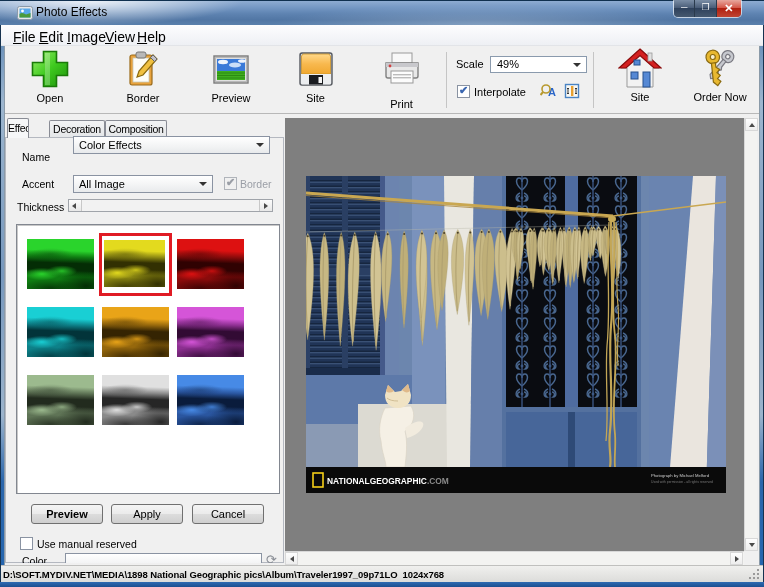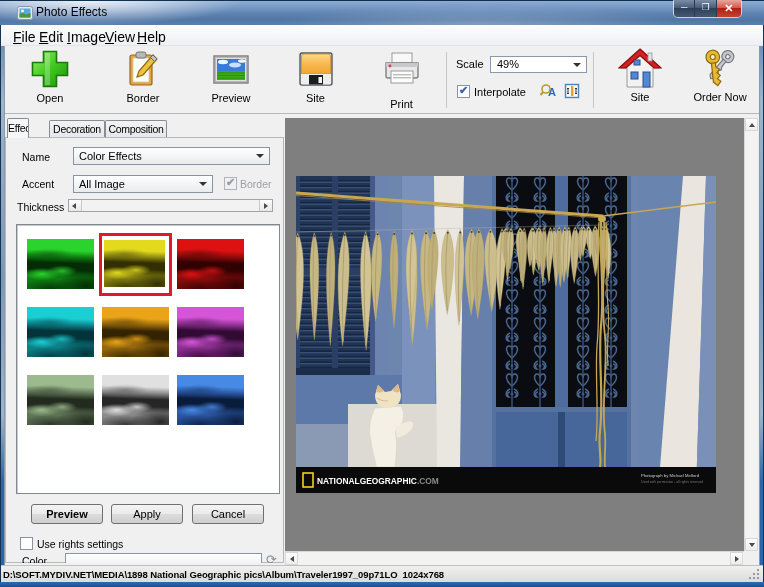--- a/index.html
+++ b/index.html
@@ -65,21 +65,21 @@
 #imagearea { left:285px; top:118px; width:459px; height:433px; background:#7f7f7f; }
 #vsb { left:744px; top:118px; width:13px; height:433px; background:#f3f3f1; border-left:1px solid #d8d8d8; }
 #hsb { left:285px; top:551px; width:459px; height:14px; background:#f3f3f1; border-top:1px solid #d8d8d8; }
 .sq { position:absolute; background:linear-gradient(180deg,#fefefe,#ededed); border:1px solid #d8d8d8; color:#606060; text-align:center; }
 #corner { left:744px; top:551px; width:13px; height:14px; background:#f0f0f0; }
 
 #statusbar { left:1px; top:565px; width:762px; height:17px; background:linear-gradient(180deg,#f0f0ee,#dcdcda); border-top:1px solid #c0c0be; }
 #statusbar span { position:absolute; left:2px; top:3px; font-size:9.5px; letter-spacing:-0.1px; font-weight:bold; color:#000; white-space:pre; }
 #grip { position:absolute; right:3px; bottom:2px; width:12px; height:12px;
  background:radial-gradient(2px 2px at 10px 10px,#999 50%,transparent 51%),radial-gradient(2px 2px at 6px 10px,#999 50%,transparent 51%),radial-gradient(2px 2px at 10px 6px,#999 50%,transparent 51%),radial-gradient(2px 2px at 2px 10px,#999 50%,transparent 51%),radial-gradient(2px 2px at 6px 6px,#999 50%,transparent 51%),radial-gradient(2px 2px at 10px 2px,#999 50%,transparent 51%); }
-#photo { position:absolute; left:11px; top:58px; width:420px; height:317px; }
+#photo { position:absolute; left:21px; top:58px; width:420px; height:317px; }
 </style></head>
 <body>
 <div id="win">
  <div id="tbar" class="abs">
       <div class="tline"></div>
     </div>
  <div id="appicon" class="abs"><svg width="16" height="14" viewBox="0 0 16 14">
 <rect x="0.5" y="0.5" width="15" height="13" rx="2" fill="#e8e8e8" stroke="#8a9aaa"></rect>
 <rect x="2.5" y="2.5" width="11" height="9" fill="#58a8e8"></rect>
 <path d="M2.5 8 C5 6 7 7.5 9 8.5 L13.5 7 L13.5 11.5 L2.5 11.5 Z" fill="#4a9a3a"></path>
@@ -219,21 +219,21 @@
         <div style="margin-top:0px">Order Now</div>
       </div>
  </div>
 
  <div id="leftpanel" class="abs">
   <div class="tab active" style="left:2px;top:2px;width:22px;height:20px;line-height:19px">Effects</div>
   <div class="tab" style="left:44px;top:4px;width:56px;height:18px;line-height:17px">Decoration</div>
   <div class="tab" style="left:100px;top:4px;width:62px;height:18px;line-height:17px">Composition</div>
   <div id="tabpane"></div>
   <div class="lbl" style="left:17px;top:35px">Name</div>
-  <div class="combo" style="left:68px;top:31px;width:197px">Color Effects<div class="combo-arr"></div></div>
+  <div class="combo" style="left:68px;top:20px;width:197px">Color Effects<div class="combo-arr"></div></div>
   <div class="lbl" style="left:17px;top:62px">Accent</div>
   <div class="combo" style="left:68px;top:59px;width:140px">All Image<div class="combo-arr"></div></div>
   <div class="chk" style="left:219px;top:61px;background:#f0f0f0;border-color:#b0b4ba">
         <span class="tick" style="color:#9a9ea6">✔</span>
       </div>
   <div class="lbl" style="left:235px;top:62px;color:#9a9ea6">Border</div>
   <div class="lbl" style="left:12px;top:85px">Thickness</div>
   <div class="scroll-h" style="left:63px;top:83px;width:205px;height:13px">
     <div class="sbtn" style="left:0;border-right:1px solid #c8c8c8">
           <span class="tri l" style="left:3px;top:2.5px"></span>
@@ -251,21 +251,21 @@
 <div class="thumb" style="left:160px;top:82px;width:67px;height:50px;background:radial-gradient(26px 9px at 22% 70%, #d555d8 0%, rgba(0,0,0,0) 70%),radial-gradient(22px 8px at 52% 64%, #d555d8dd 0%, rgba(0,0,0,0) 70%),radial-gradient(30px 8px at 35% 30%, #320b3455 0%, rgba(0,0,0,0) 75%),radial-gradient(38px 20px at 88% 94%, #320b34 0%, rgba(0,0,0,0) 80%),radial-gradient(44px 12px at 35% 98%, #320b34cc 0%, rgba(0,0,0,0) 75%),linear-gradient(182deg, #d555d8 0%, #d555d8 24%, #8c2f90 36%, #320b34 48%, #320b34 62%, #8c2f90 74%, #8c2f90 100%)"></div>
 <div class="thumb" style="left:10px;top:150px;width:67px;height:50px;background:radial-gradient(26px 9px at 22% 70%, #9cba8e 0%, rgba(0,0,0,0) 70%),radial-gradient(22px 8px at 52% 64%, #9cba8edd 0%, rgba(0,0,0,0) 70%),radial-gradient(30px 8px at 35% 30%, #222b1e55 0%, rgba(0,0,0,0) 75%),radial-gradient(38px 20px at 88% 94%, #222b1e 0%, rgba(0,0,0,0) 80%),radial-gradient(44px 12px at 35% 98%, #222b1ecc 0%, rgba(0,0,0,0) 75%),linear-gradient(182deg, #9cba8e 0%, #9cba8e 24%, #5f7456 36%, #222b1e 48%, #222b1e 62%, #5f7456 74%, #5f7456 100%)"></div>
 <div class="thumb" style="left:85px;top:150px;width:67px;height:50px;background:radial-gradient(26px 9px at 22% 70%, #e0e0e0 0%, rgba(0,0,0,0) 70%),radial-gradient(22px 8px at 52% 64%, #e0e0e0dd 0%, rgba(0,0,0,0) 70%),radial-gradient(30px 8px at 35% 30%, #26262655 0%, rgba(0,0,0,0) 75%),radial-gradient(38px 20px at 88% 94%, #262626 0%, rgba(0,0,0,0) 80%),radial-gradient(44px 12px at 35% 98%, #262626cc 0%, rgba(0,0,0,0) 75%),linear-gradient(182deg, #e0e0e0 0%, #e0e0e0 24%, #8a8a8a 36%, #262626 48%, #262626 62%, #8a8a8a 74%, #8a8a8a 100%)"></div>
 <div class="thumb" style="left:160px;top:150px;width:67px;height:50px;background:radial-gradient(26px 9px at 22% 70%, #478ae6 0%, rgba(0,0,0,0) 70%),radial-gradient(22px 8px at 52% 64%, #478ae6dd 0%, rgba(0,0,0,0) 70%),radial-gradient(30px 8px at 35% 30%, #0a1c3c55 0%, rgba(0,0,0,0) 75%),radial-gradient(38px 20px at 88% 94%, #0a1c3c 0%, rgba(0,0,0,0) 80%),radial-gradient(44px 12px at 35% 98%, #0a1c3ccc 0%, rgba(0,0,0,0) 75%),linear-gradient(182deg, #478ae6 0%, #478ae6 24%, #2a56a0 36%, #0a1c3c 48%, #0a1c3c 62%, #2a56a0 74%, #2a56a0 100%)"></div>
         <div id="selrect"></div>
       </div>
   <div class="btn" style="left:26px;top:388px;width:72px;font-weight:bold">Preview</div>
   <div class="btn" style="left:106px;top:388px;width:72px">Apply</div>
   <div class="btn" style="left:187px;top:388px;width:72px">Cancel</div>
   <div class="chk" style="left:15px;top:421px"></div>
-  <div class="lbl" style="left:32px;top:422px">Use rights settings</div>
+  <div class="lbl" style="left:32px;top:422px">Use manual reserved</div>
   <div class="lbl" style="left:17px;top:439px">Color</div>
   <div class="combo" style="left:60px;top:437px;width:197px"></div>
   <div class="lbl" style="left:261px;top:436px;font-size:13px;color:#8a8e96">⟳</div>
  </div>
 
  <div id="imagearea" class="abs">
       <div id="photo"><svg width="420" height="317" viewBox="0 0 420 317">
  <rect width="420" height="317" fill="#6c86ae"></rect>
 
  <rect x="0" y="0" width="79" height="199" fill="#203456"></rect>

